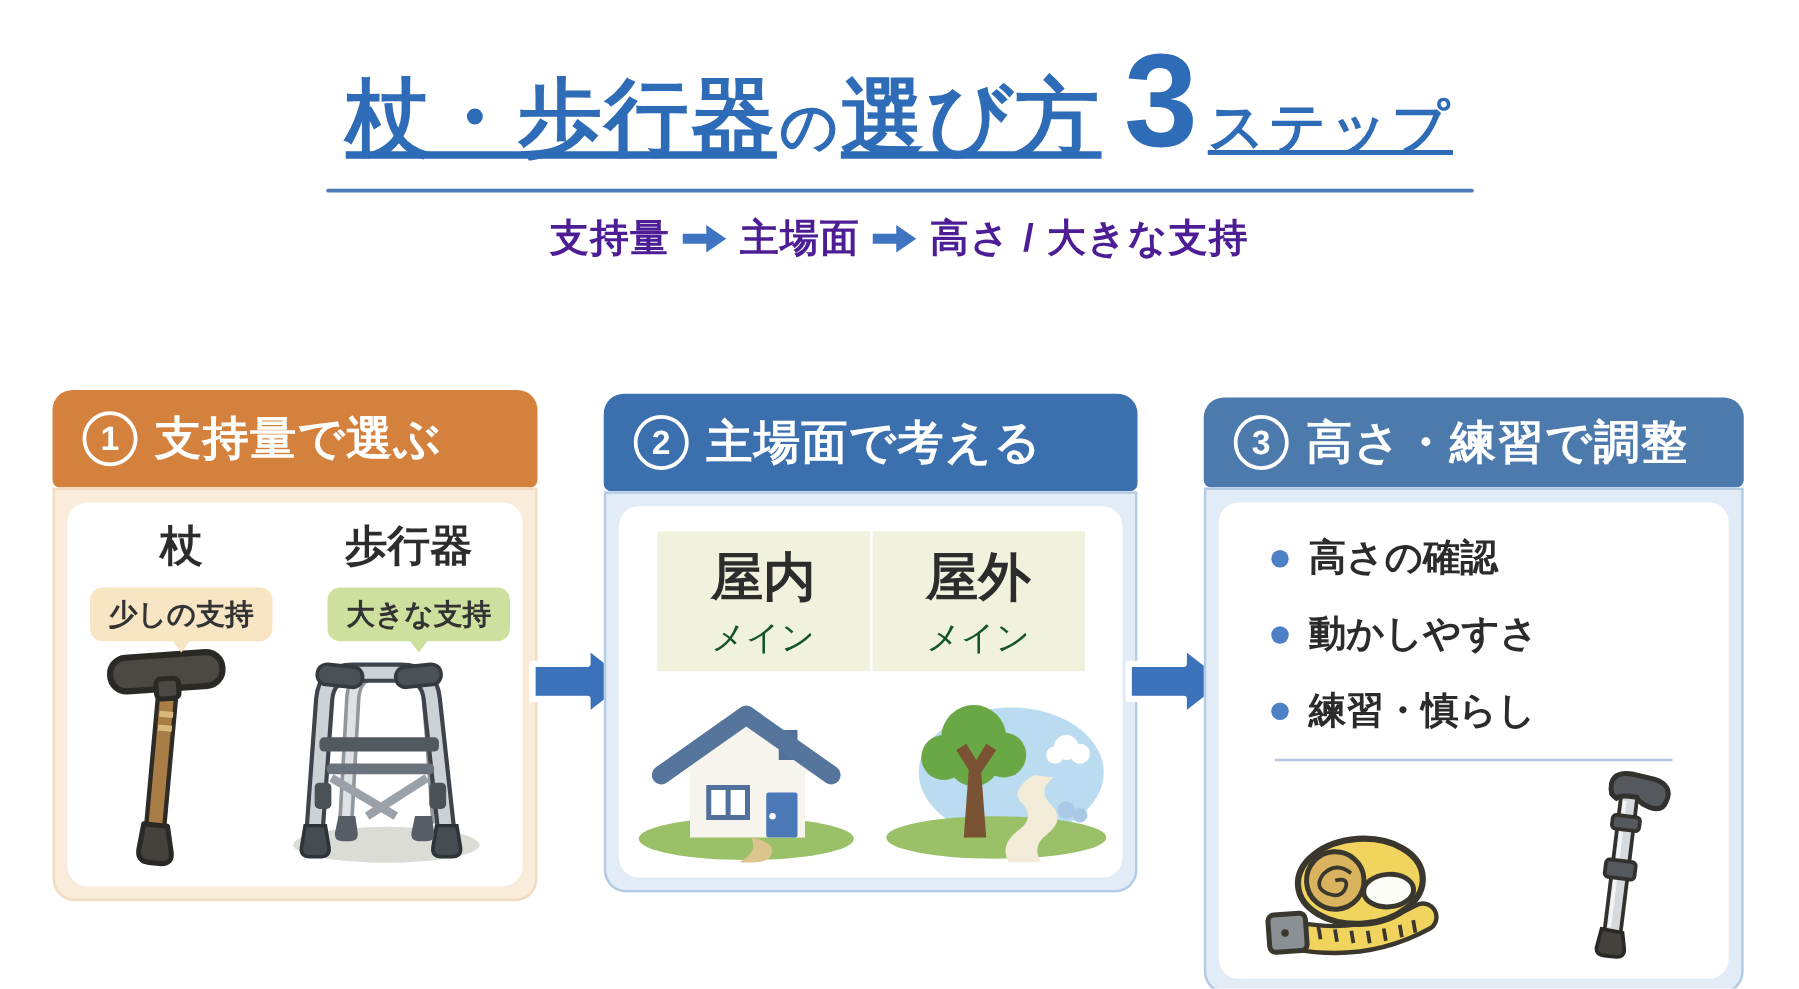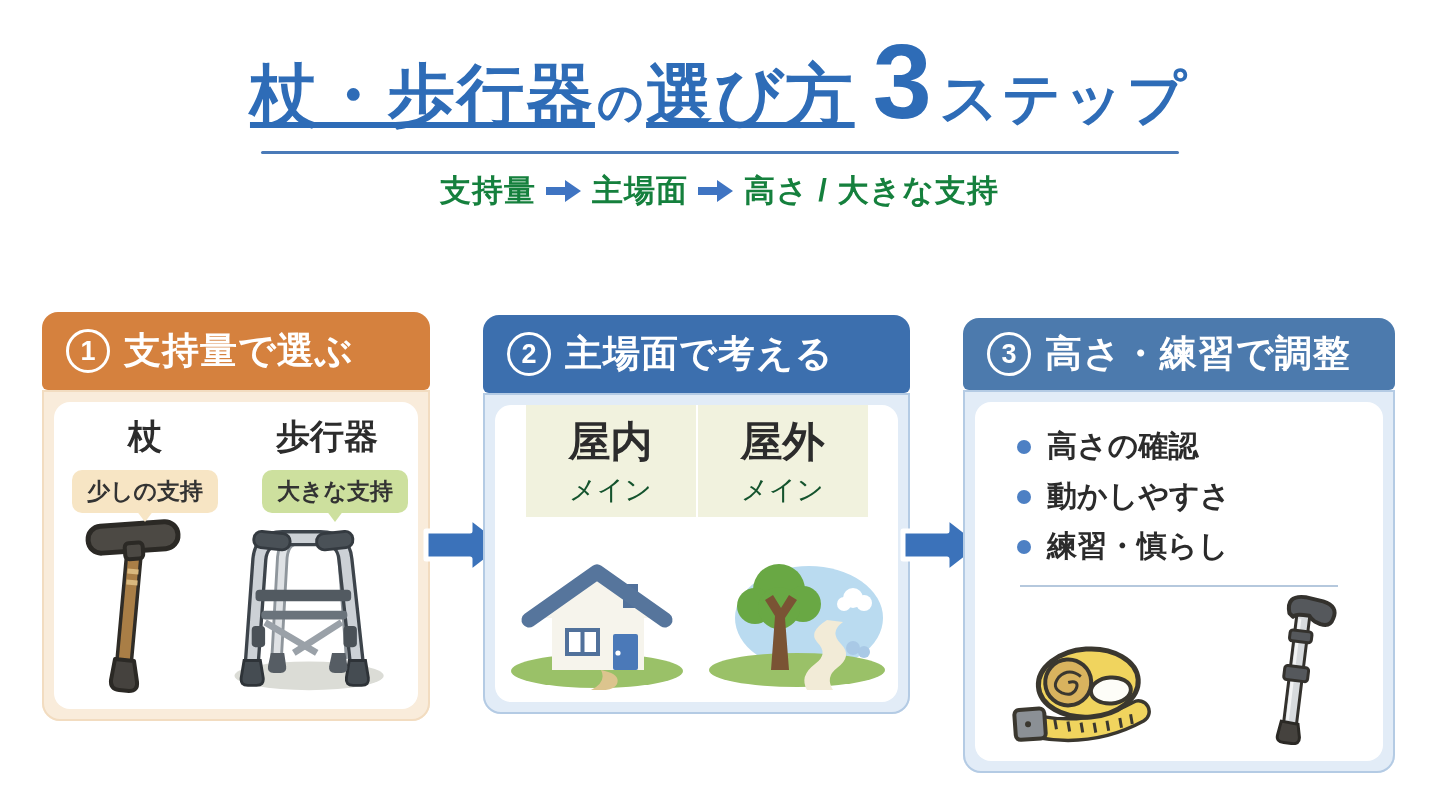--- a/index.html
+++ b/index.html
@@ -5,27 +5,27 @@
   html,body{margin:0;padding:0;background:#fff;}
   .page{position:relative;width:1439px;height:791px;background:#ffffff;overflow:hidden;
         font-family:"Liberation Sans","DejaVu Sans",sans-serif;color:#262626;}
 
   
   .main-title{position:absolute;top:28px;left:0;width:100%;display:flex;justify-content:center;
               align-items:baseline;color:#2e6cb7;font-weight:800;white-space:nowrap;}
   .t-lg{font-size:67px;letter-spacing:2px;text-decoration:underline;}
   .t-sm{font-size:46px;margin:0 2px;}
   .t-num{font-size:106px;line-height:1;margin:0 8px 0 18px;}
-  .t-suffix{font-size:58px;letter-spacing:3px;}
+  .t-suffix{font-size:45px;letter-spacing:3px;text-decoration:underline;}
   .title-underline{position:absolute;top:151px;left:50%;transform:translateX(-50%);
                    width:918px;height:3px;background:#4a7ab8;border-radius:2px;}
 
   
   .flow{position:absolute;top:170px;left:0;width:100%;display:flex;justify-content:center;
-        align-items:center;gap:10px;font-size:31px;font-weight:700;color:#15803d;letter-spacing:1px;}
+        align-items:center;gap:10px;font-size:31px;font-weight:700;color:#4c1d95;letter-spacing:1px;}
   .flow-arrow svg{display:block;}
 
   
   .card{position:absolute;display:flex;flex-direction:column;border-radius:18px;}
   .card-header{height:78px;flex:0 0 auto;display:flex;align-items:center;gap:14px;
                padding-left:24px;color:#fff;font-weight:800;border-radius:16px 16px 6px 6px;}
   .num-badge{width:44px;height:44px;border:3px solid #fff;border-radius:50%;box-sizing:border-box;
              display:flex;align-items:center;justify-content:center;font-size:27px;font-weight:700;flex:0 0 auto;}
   .header-label{font-size:37px;letter-spacing:1px;}
   .card-body{flex:1;border-radius:0 0 18px 18px;padding:12px;display:flex;}
@@ -51,29 +51,29 @@
        padding:6px 15px;border-radius:10px;white-space:nowrap;}
   .tag.cream{background:#f7e5c4;}
   .tag.green{background:#cde09e;margin-left:16px;}
   .tag::after{content:"";position:absolute;left:50%;bottom:-18px;transform:translateX(-50%);
               border:9px solid transparent;border-top-width:12px;}
   .tag.cream::after{border-top-color:#f7e5c4;}
   .tag.green::after{border-top-color:#cde09e;}
   .c1-icons{flex:1;display:flex;align-items:flex-end;justify-content:space-evenly;padding:0 4px 14px 4px;}
 
   
-  .c2-boxes{display:flex;justify-content:center;gap:2px;}
+  .c2-boxes{display:flex;justify-content:center;gap:2px;margin-top:20px;}
   .opt-box{width:170px;height:112px;background:#f1f2de;display:flex;flex-direction:column;
            align-items:center;justify-content:center;}
   .opt-main{font-size:42px;font-weight:800;color:#2c2c2c;}
   .opt-sub{font-size:27px;font-weight:400;color:#14532d;margin-top:2px;}
   .c2-icons{flex:1;display:flex;justify-content:center;gap:16px;align-items:flex-end;padding-bottom:12px;}
 
   
-  .c3-list{margin:24px 0 0 0;padding:0 0 0 42px;list-style:none;display:flex;flex-direction:column;gap:9px;}
+  .c3-list{margin:24px 0 0 0;padding:0 0 0 42px;list-style:none;display:flex;flex-direction:column;gap:20px;}
   .c3-list li{display:flex;align-items:center;gap:16px;font-size:30px;font-weight:700;color:#2b2b2b;}
   .dot{width:14px;height:14px;border-radius:50%;background:#4d80c4;flex:0 0 auto;}
   .c3-divider{margin:18px auto 0;width:78%;border:none;border-top:2px solid #b5c8dd;}
   .c3-icons{flex:1;display:flex;align-items:flex-end;justify-content:space-between;padding:0 40px 16px 30px;}
 
   
   .big-arrow{position:absolute;top:512px;}
   .big-arrow.a1{left:423px;}
   .big-arrow.a2{left:900px;}
 </style>

